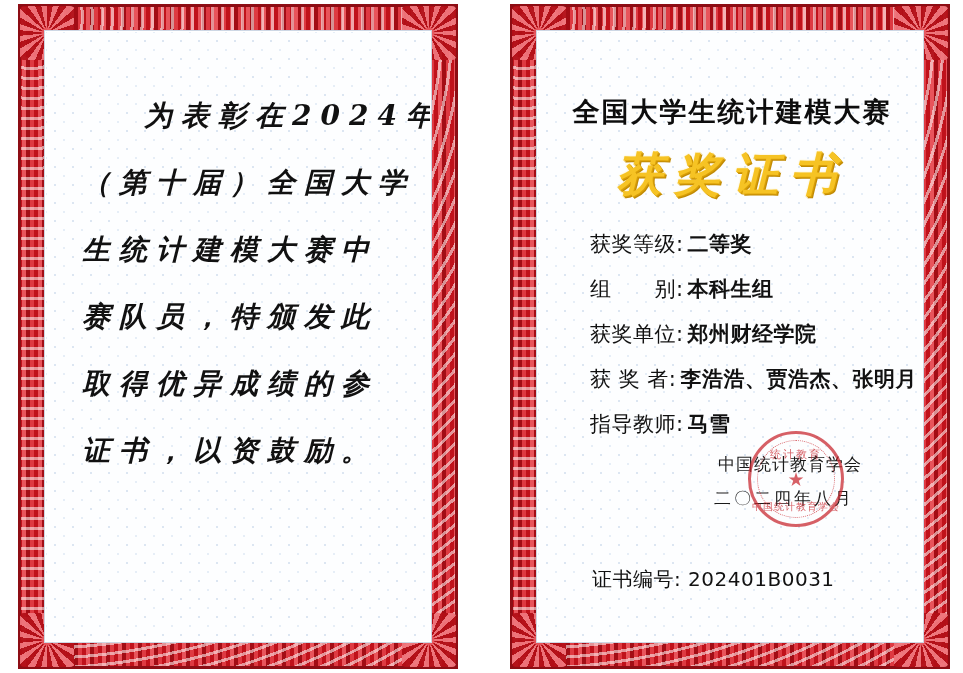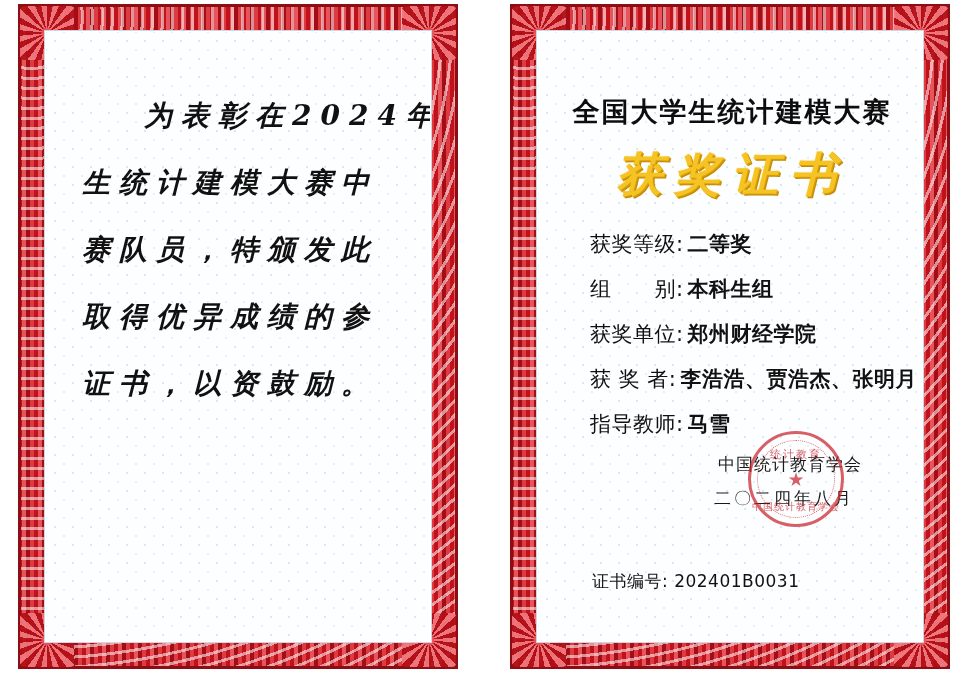--- a/index.html
+++ b/index.html
@@ -249,21 +249,21 @@
     font-size: 10px;
     letter-spacing: 1px;
     color: #c8242c;
     white-space: nowrap;
   }
   .cert-no {
     position: absolute;
     left: 24px;
     bottom: 22px;
     font-family: "DejaVu Sans", "Liberation Sans", sans-serif;
-    font-size: 17px;
+    font-size: 20px;
     color: #111111;
     letter-spacing: 0.5px;
     white-space: nowrap;
   }
 </style>
 </head>
 <body>
 
 <div class="stage">
 
@@ -271,20 +271,21 @@
     <div class="border-outer"></div>
     <div class="border-scallop"></div>
     <div class="corner tl"></div>
     <div class="corner tr"></div>
     <div class="corner bl"></div>
     <div class="corner br"></div>
     <div class="border-inner"></div>
     <div class="paper">
       <div class="left-body">
         <div class="cn-line indent">为表彰在2024年</div>
+        <div class="cn-line">（第十届）全国大学</div>
         <div class="cn-line">生统计建模大赛中</div>
         <div class="cn-line">赛队员，特颁发此</div>
         <div class="cn-line">取得优异成绩的参</div>
         <div class="cn-line">证书，以资鼓励。</div>
       </div>
     </div>
   </div>
 
   <div class="cert right">
     <div class="border-outer"></div>

